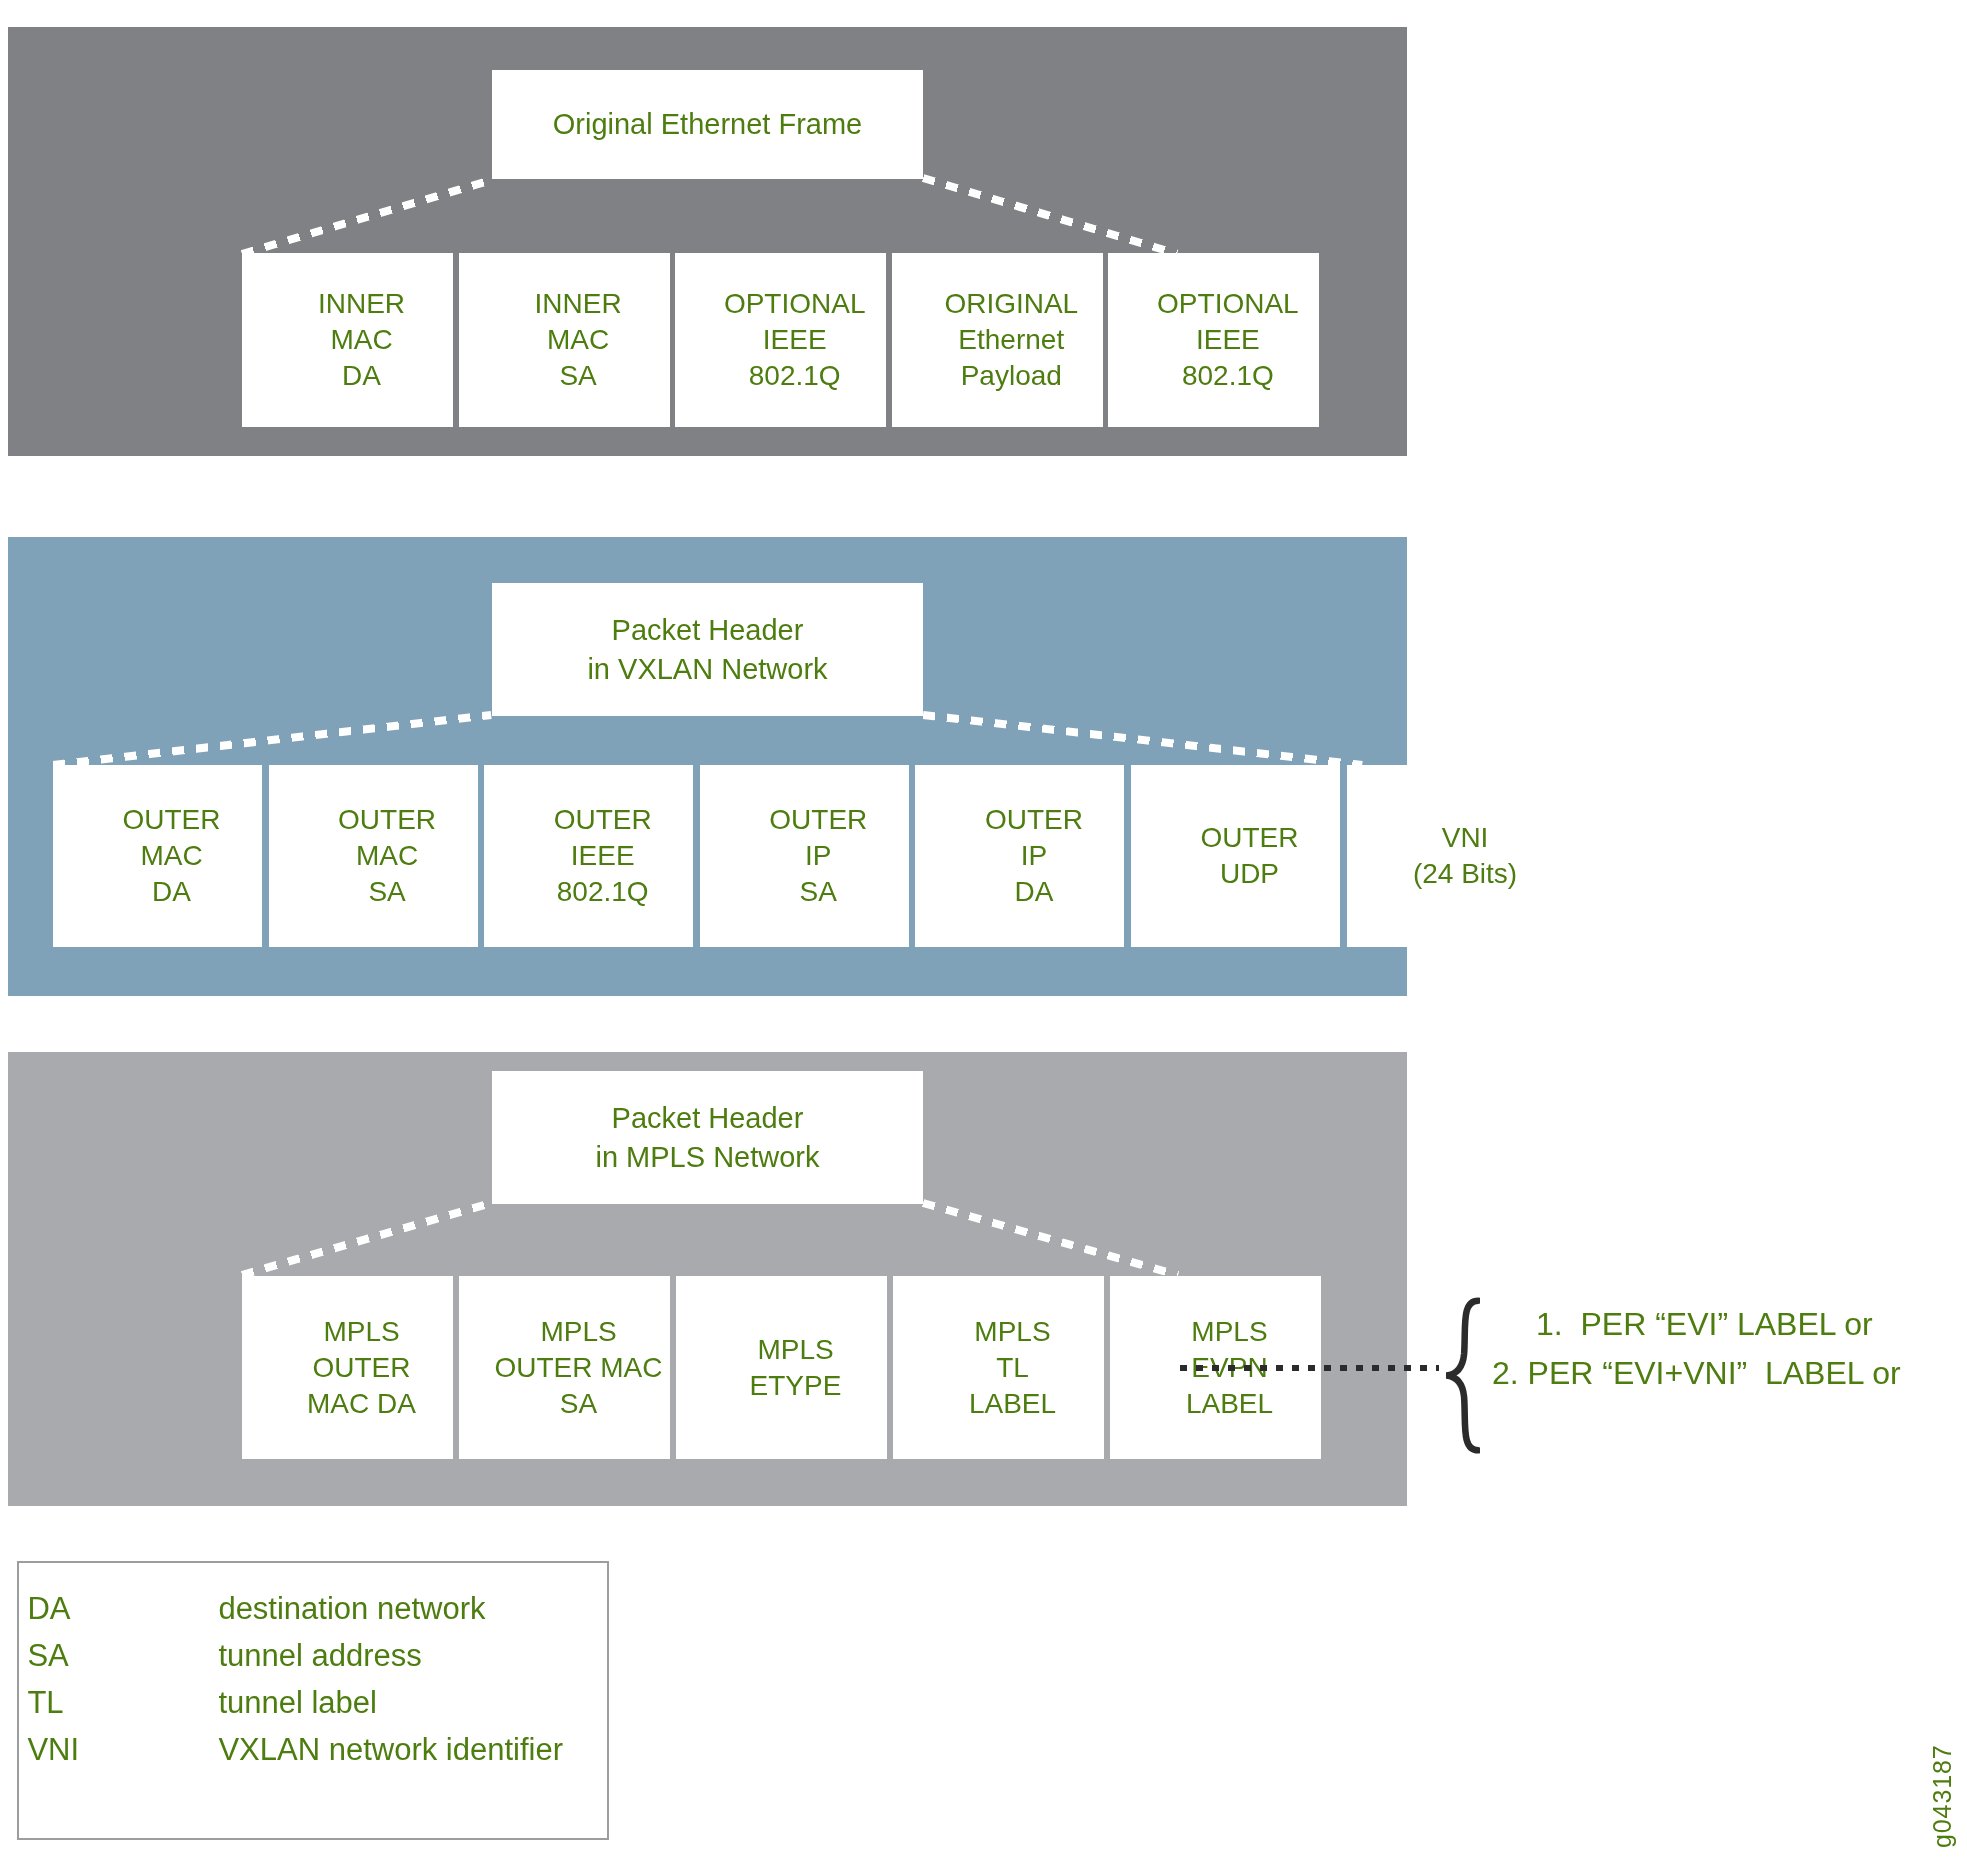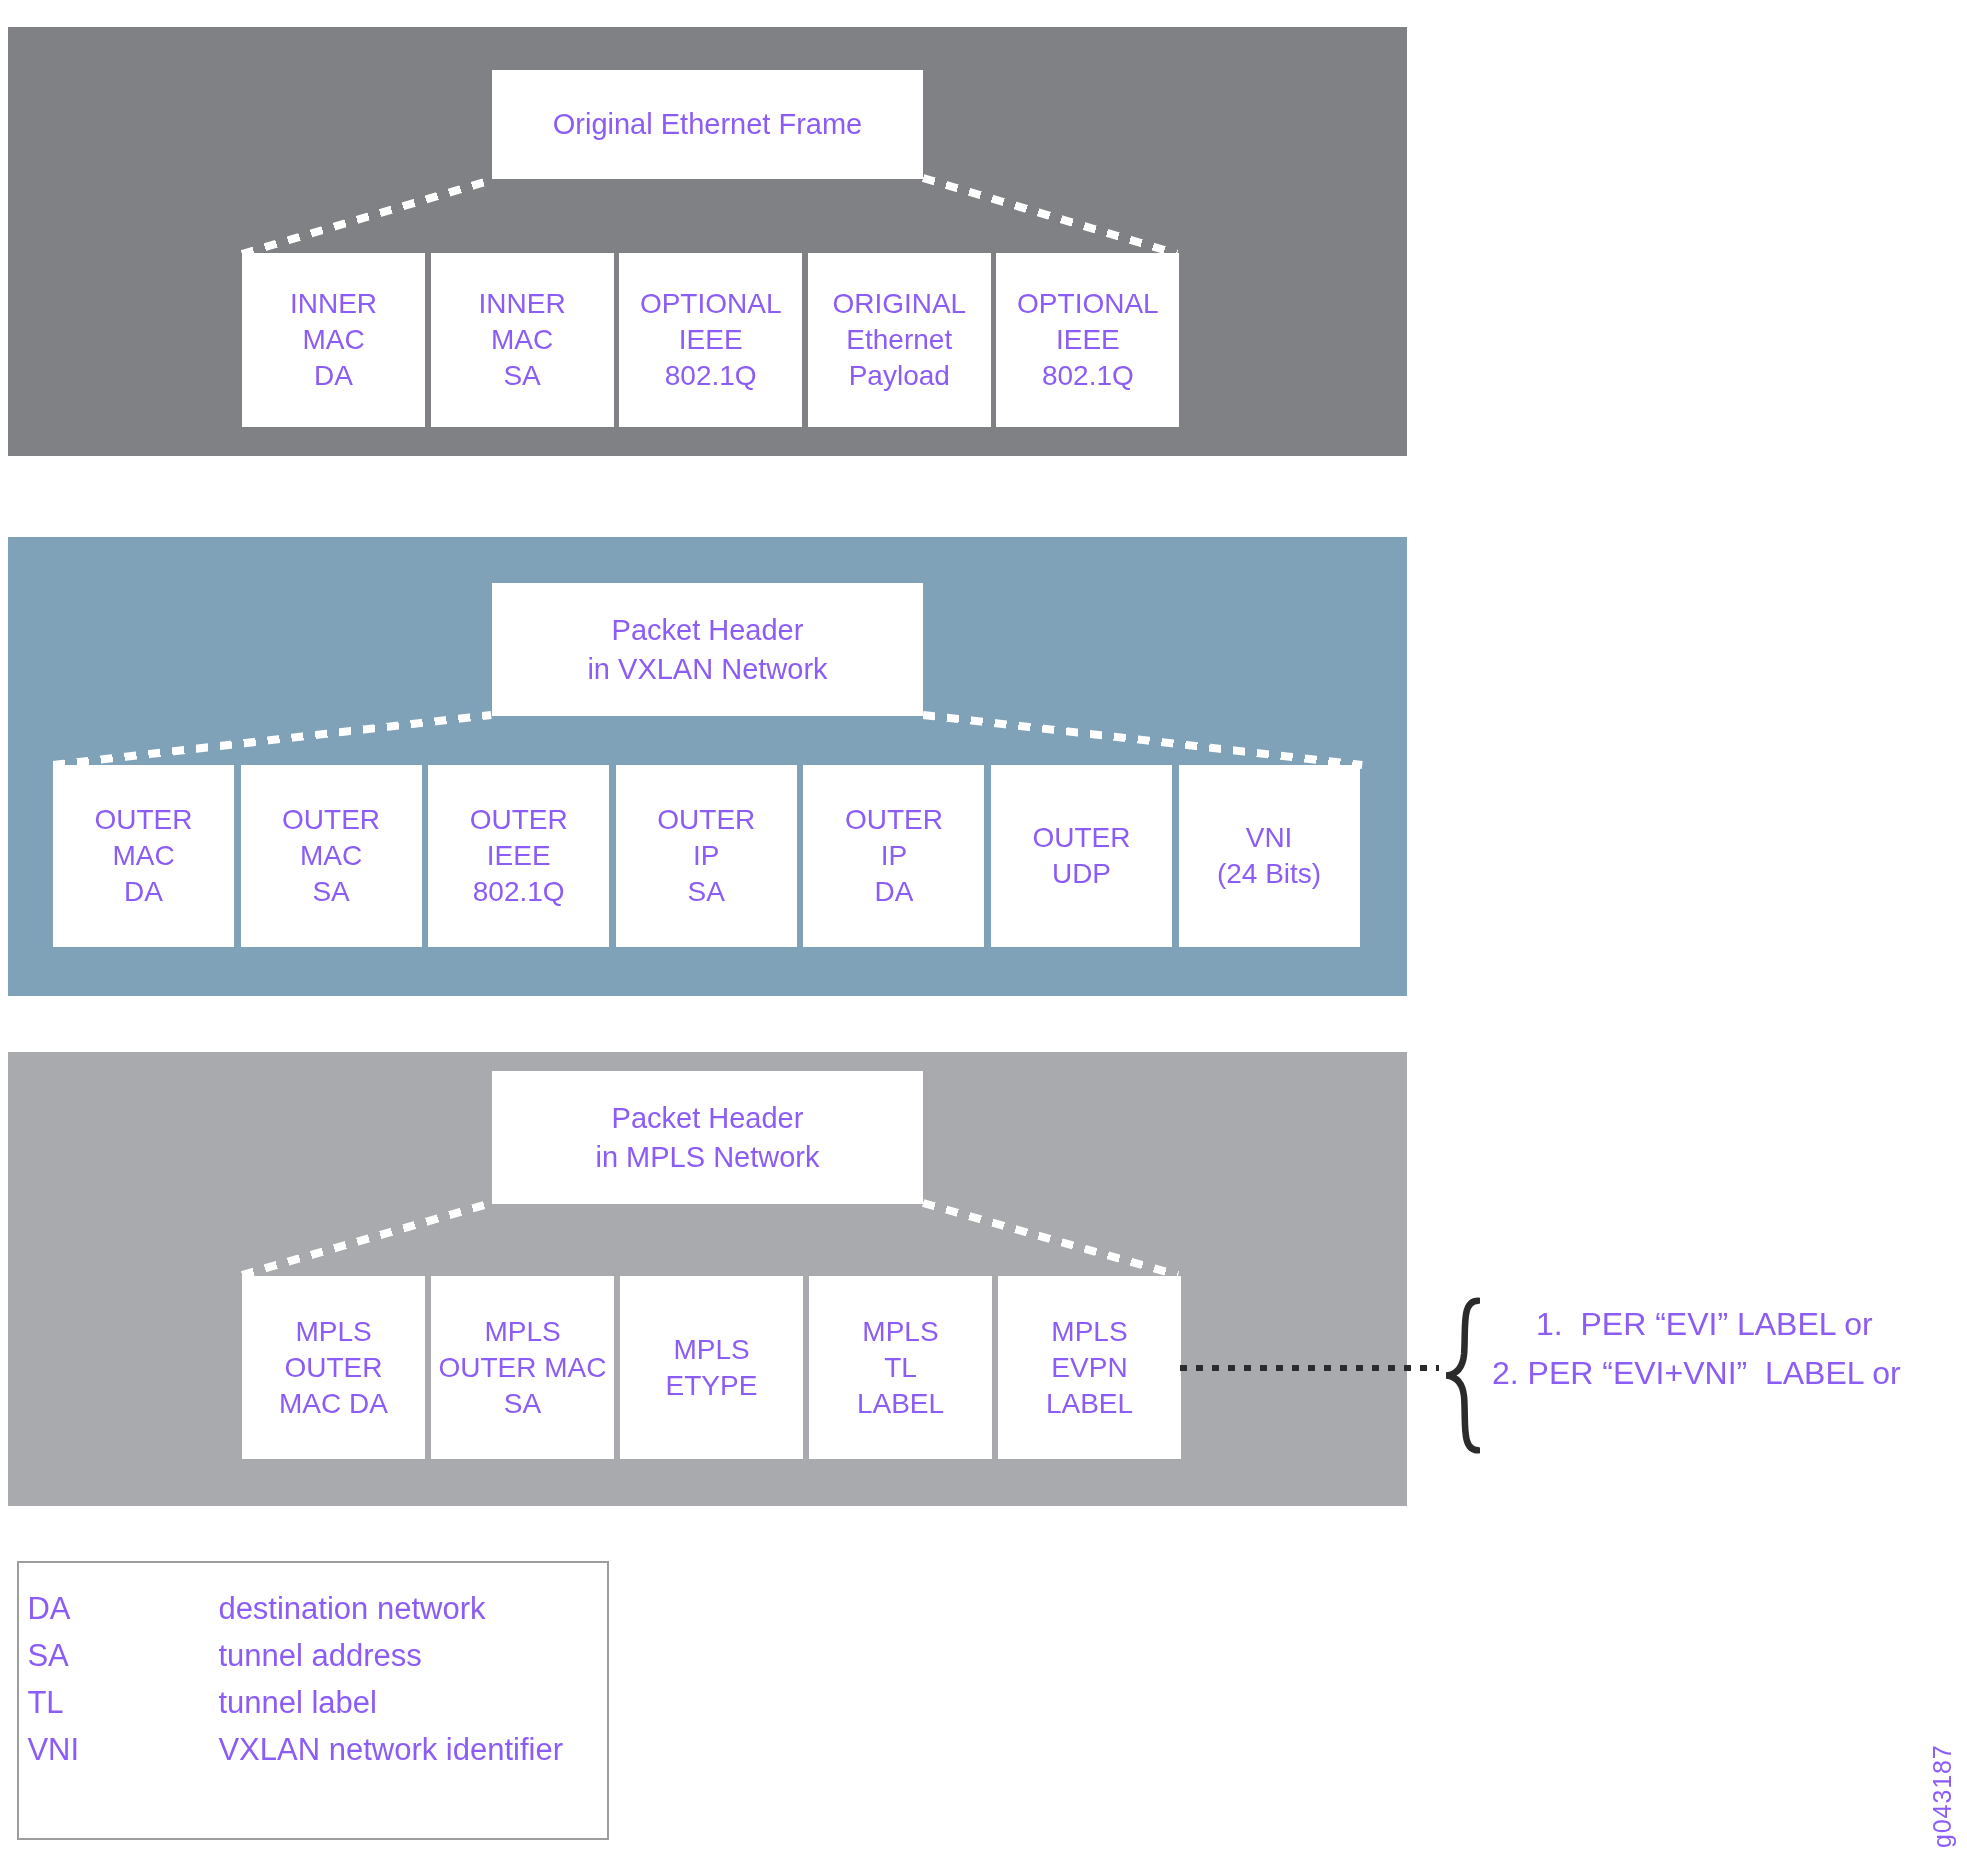--- a/index.html
+++ b/index.html
@@ -1,18 +1,18 @@
 <!DOCTYPE html>
 <html style="font-size:15px"><head>
 <meta charset="utf-8">
 <style>
   html,body{margin:0;padding:0;background:#ffffff;}
   .canvas{
     position:relative;width:1968px;height:1872px;background:#ffffff;overflow:hidden;
-    font-family:"Liberation Sans", sans-serif;color:#8b5cf6;
+    font-family:"Liberation Sans", sans-serif;color:#4d7c0f;
   }
   .panel{position:absolute;}
   .panel-ethernet{left:8.4px;top:27px;width:1399px;height:429px;background:#808184;}
   .panel-vxlan{left:8.4px;top:537px;width:1399px;height:459px;background:#7fa2b9;}
   .panel-mpls{left:8.4px;top:1052px;width:1399px;height:454px;background:#a8aaad;}
 
   .title-box{
     position:absolute;left:492px;width:431px;background:#ffffff;
     display:flex;align-items:center;justify-content:center;text-align:center;
     font-size:29px;line-height:39px;white-space:pre-line;
@@ -21,21 +21,21 @@
   .title-vxlan{top:583px;height:133px;}
   .title-mpls{top:1071px;height:133px;}
 
   .box-row{position:absolute;display:flex;}
   .row-ethernet{left:242px;top:253px;height:174px;gap:5.6px;}
   .row-vxlan{left:53px;top:765px;height:182px;gap:6.6px;}
   .row-mpls{left:242px;top:1276px;height:183px;gap:6px;}
 
   .field-box{
     background:#ffffff;display:flex;align-items:center;justify-content:center;
-    text-align:center;font-size:28px;line-height:36px;white-space:pre-line;flex:none;
+    text-align:center;font-size:28px;line-height:36px;white-space:pre-line;flex:none;padding-left:28px;
   }
   .row-ethernet .field-box{width:183px;}
   .row-vxlan .field-box{width:181px;}
   .row-mpls .field-box{width:183px;}
 
   .dash-line{
     position:absolute;height:8.4px;transform-origin:0 50%;
     background:repeating-linear-gradient(to right,#ffffff 0 12px,transparent 12px 24px);
   }
   .c1L{left:242px;top:250px;width:260px;transform:rotate(-16.5deg);}

